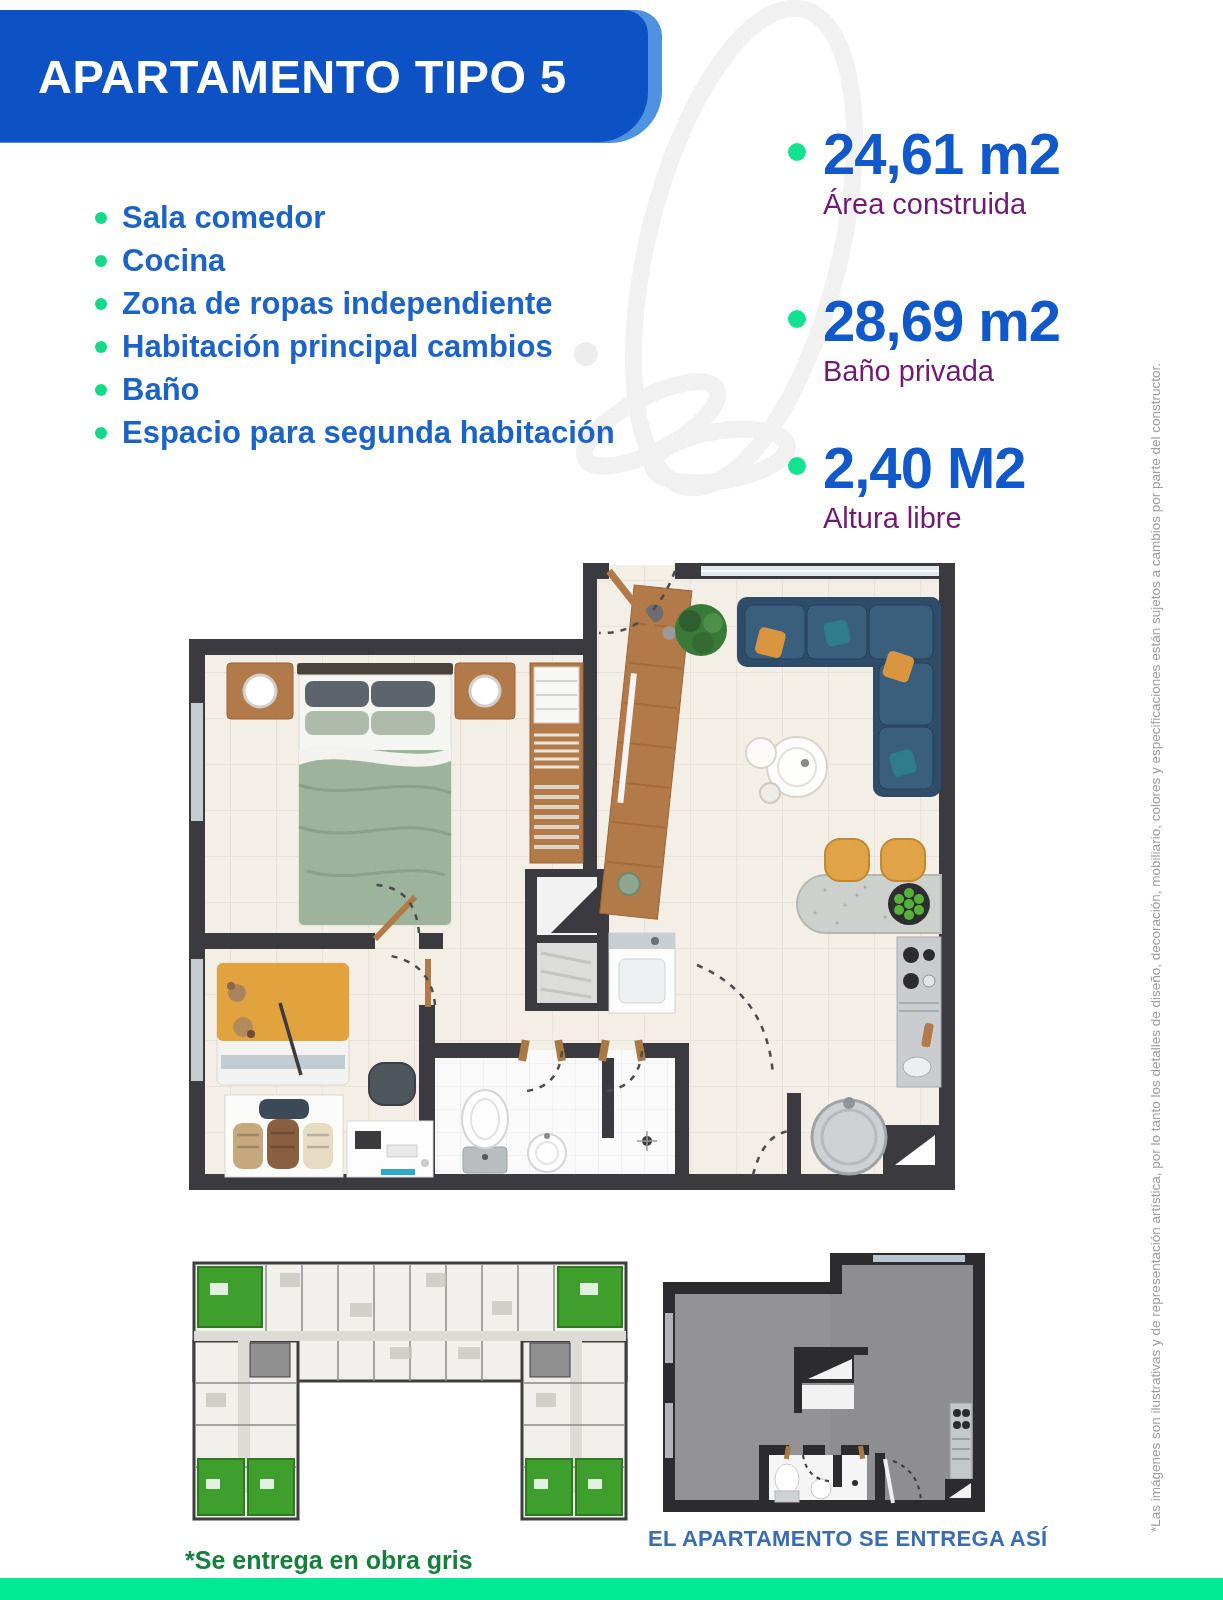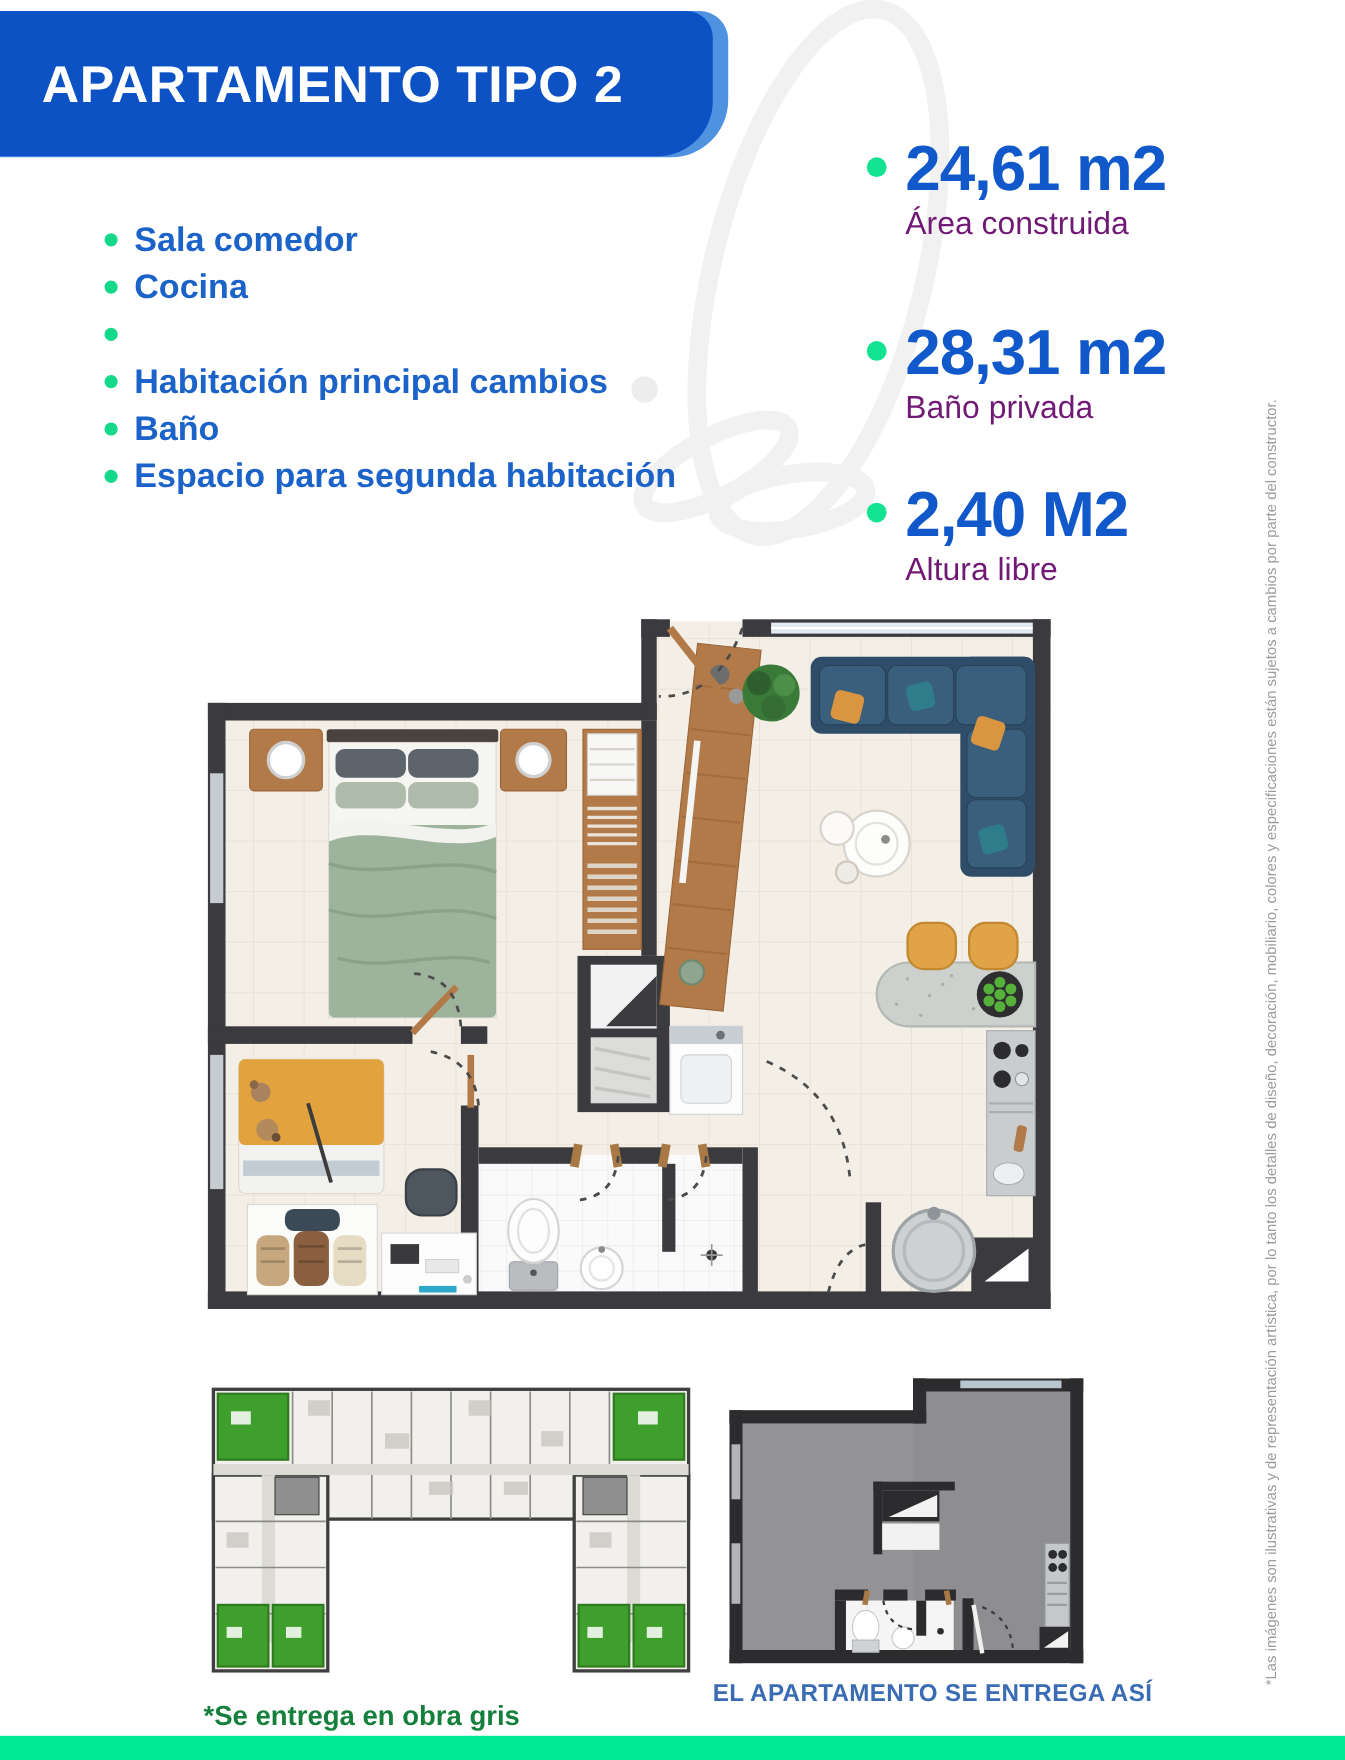--- a/index.html
+++ b/index.html
@@ -55,34 +55,35 @@
     <g fill="none" stroke="#f1f1f1" stroke-width="17">
       <ellipse cx="196" cy="262" rx="96" ry="246" transform="rotate(14 196 262)"></ellipse>
       <ellipse cx="103" cy="438" rx="74" ry="27" transform="rotate(-28 103 438)"></ellipse>
       <ellipse cx="172" cy="470" rx="68" ry="25" transform="rotate(-9 172 470)"></ellipse>
     </g>
     <circle cx="38" cy="368" r="12" fill="#ededed"></circle>
   </svg>
 
   <div class="banner-accent"></div>
   <div class="banner">
-    <h1>APARTAMENTO TIPO 2</h1>
+    <h1>APARTAMENTO TIPO 5</h1>
   </div>
 
   <ul class="features">
     <li>
         <span class="dot-sm"></span>
         <span class="feat-label">Sala comedor</span>
       </li>
     <li>
         <span class="dot-sm"></span>
         <span class="feat-label">Cocina</span>
       </li>
     <li>
         <span class="dot-sm"></span>
+        <span class="feat-label">Zona de ropas independiente</span>
       </li>
     <li>
         <span class="dot-sm"></span>
         <span class="feat-label">Habitación principal cambios</span>
       </li>
     <li>
         <span class="dot-sm"></span>
         <span class="feat-label">Baño</span>
       </li>
     <li>
@@ -91,21 +92,21 @@
       </li>
   </ul>
 
   <div class="stat stat1">
     <span class="dot-lg"></span>
     <div class="num">24,61 m2</div>
     <div class="lbl">Área construida</div>
   </div>
   <div class="stat stat2">
     <span class="dot-lg"></span>
-    <div class="num">28,31 m2</div>
+    <div class="num">28,69 m2</div>
     <div class="lbl">Baño privada</div>
   </div>
   <div class="stat stat3">
     <span class="dot-lg"></span>
     <div class="num">2,40 M2</div>
     <div class="lbl">Altura libre</div>
   </div>
 
   <svg class="main-plan" viewBox="0 0 780 660">
     <defs>

